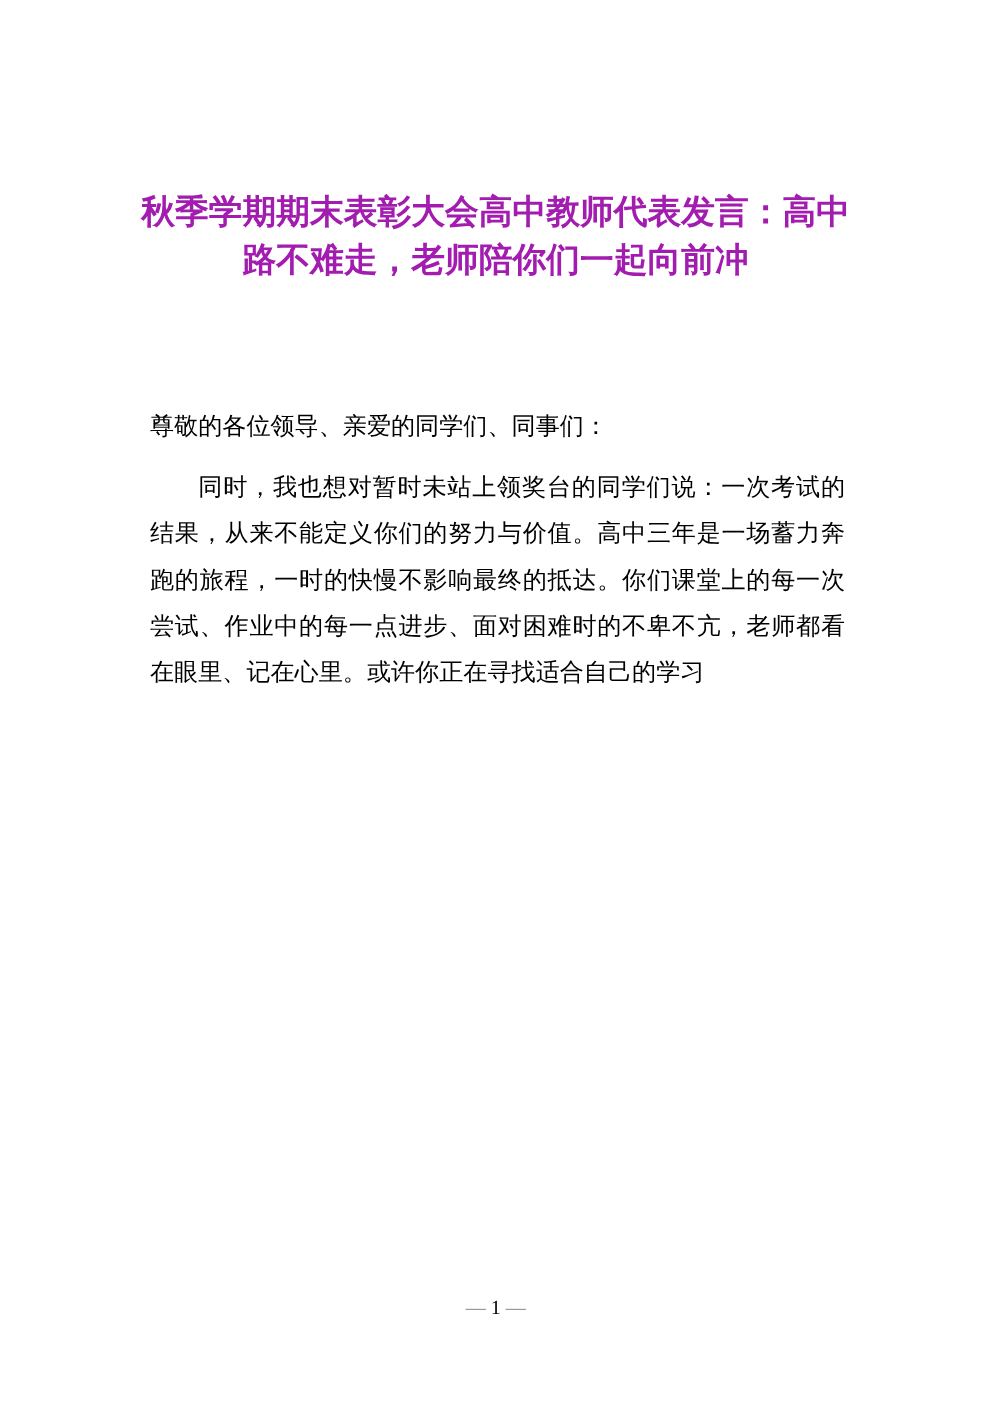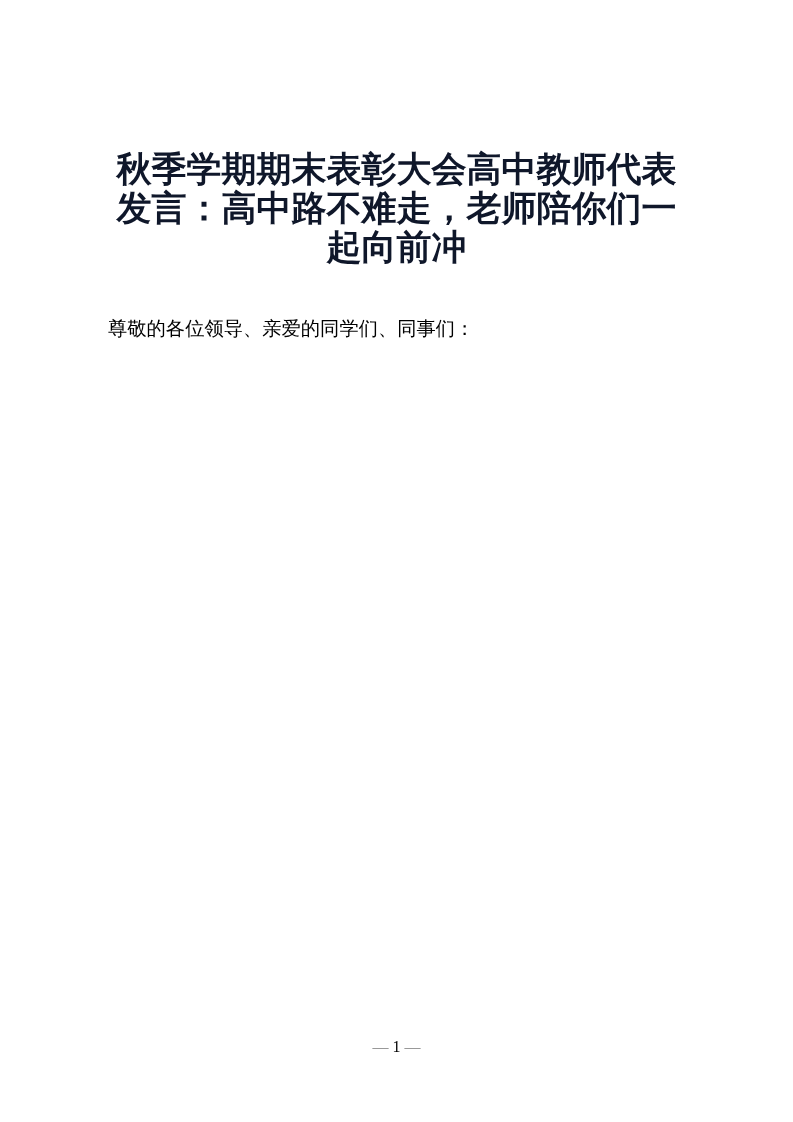--- a/index.html
+++ b/index.html
@@ -2,46 +2,47 @@
 <html><head>
 <meta charset="utf-8">
 <style>
   html, body { margin: 0; padding: 0; background: #ffffff; }
   body { width: 793px; height: 1122px; position: relative; overflow: hidden; }
   .page { position: absolute; left: 0; top: 0; width: 793px; height: 1122px; background: #fff; }
   .title {
     position: absolute; left: 108px; top: 150px; width: 577px;
     text-align: center;
     font-family: "DejaVu Sans", sans-serif;
-    font-weight: bold; font-size: 35px; line-height: 39px;
-    color: #0f172a; letter-spacing: 0px;
+    font-weight: bold; font-size: 27px; line-height: 39px;
+    color: #a21caf; letter-spacing: 0px;
   }
   .body {
     position: absolute; left: 108px; top: 310px; width: 580px;
     font-family: "DejaVu Serif", serif;
     font-size: 19.3px; line-height: 37px; color: #000;
     text-align: justify; text-justify: inter-character;
   }
-  .body p { margin: 0; }
+  .body p { margin: 12px; }
   .body p.indent { text-indent: 2em; }
   .footer {
     position: absolute; left: 0; top: 1038px; width: 793px;
     text-align: center;
     font-family: "Liberation Serif", serif; font-size: 16px; color: #000;
   }
   .footer .dash { color: #888; }
 </style>
 </head>
 <body>
 
 <div class="page">
   <div class="title">秋季学期期末表彰大会高中教师代表发言：高中路不难走，老师陪你们一起向前冲</div>
 
   <div class="body">
     <p>尊敬的各位领导、亲爱的同学们、同事们：</p>
+    <p class="indent">同时，我也想对暂时未站上领奖台的同学们说：一次考试的结果，从来不能定义你们的努力与价值。高中三年是一场蓄力奔跑的旅程，一时的快慢不影响最终的抵达。你们课堂上的每一次尝试、作业中的每一点进步、面对困难时的不卑不亢，老师都看在眼里、记在心里。或许你正在寻找适合自己的学习</p>
   </div>
 
   <div class="footer">
     <span class="dash">—</span>
     <span>1</span>
     <span class="dash">—</span>
   </div>
 </div>
 
 </body></html>

